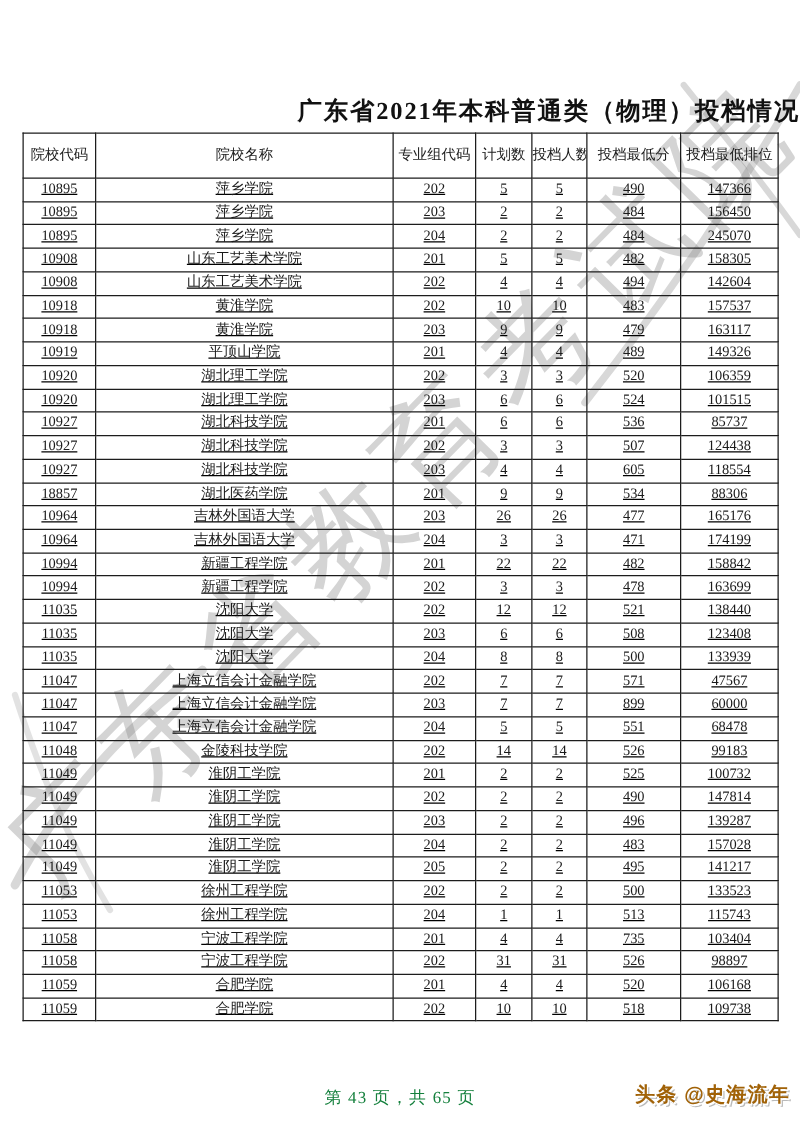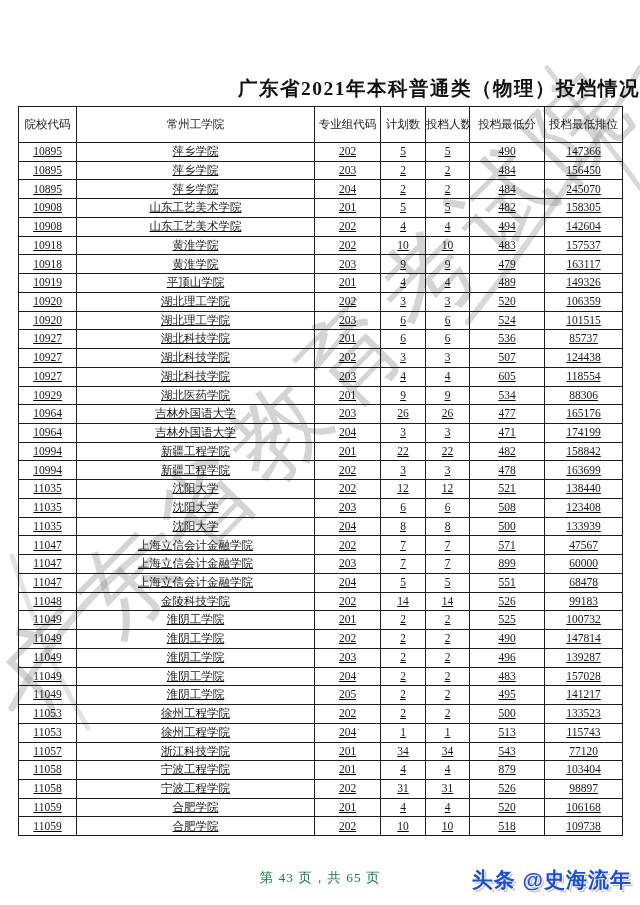--- a/index.html
+++ b/index.html
@@ -78,24 +78,24 @@
     top:869px;left:0;right:0;
     text-align:center;
     font-size:13.5px;
     color:#15803d;
     z-index:3;
     letter-spacing:1px;
   }
   .credit{
     position:absolute;
     top:866px;right:8px;
-    font-size:21px;
+    font-size:16px;
     font-weight:bold;
     font-family:"Liberation Sans", sans-serif;
-    color:#1d4ed8;
+    color:#a16207;
     text-shadow:1px 1px 0 #ffffff, 2px 2px 0 rgba(130,130,130,0.55);
     z-index:3;
     letter-spacing:1px;
   }
 </style>
 </head>
 <body>
 
 <div class="doc">
 
@@ -116,21 +116,21 @@
       <col style="width:238px">
       <col style="width:66px">
       <col style="width:45px">
       <col style="width:44px">
       <col style="width:75px">
       <col style="width:78px">
     </colgroup>
     <thead>
       <tr>
           <th>院校代码</th>
-          <th>常州工学院</th>
+          <th>院校名称</th>
           <th>专业组代码</th>
           <th>计划数</th>
           <th>投档人数</th>
           <th>投档最低分</th>
           <th>投档最低排位</th>
         </tr>
     </thead>
     <tbody>
         <tr>
           <td>10895</td>
@@ -243,21 +243,21 @@
         <tr>
           <td>10927</td>
           <td>湖北科技学院</td>
           <td>203</td>
           <td>4</td>
           <td>4</td>
           <td>605</td>
           <td>118554</td>
         </tr>
         <tr>
-          <td>10929</td>
+          <td>18857</td>
           <td>湖北医药学院</td>
           <td>201</td>
           <td>9</td>
           <td>9</td>
           <td>534</td>
           <td>88306</td>
         </tr>
         <tr>
           <td>10964</td>
           <td>吉林外国语大学</td>
@@ -414,35 +414,26 @@
         <tr>
           <td>11053</td>
           <td>徐州工程学院</td>
           <td>204</td>
           <td>1</td>
           <td>1</td>
           <td>513</td>
           <td>115743</td>
         </tr>
         <tr>
-          <td>11057</td>
-          <td>浙江科技学院</td>
-          <td>201</td>
-          <td>34</td>
-          <td>34</td>
-          <td>543</td>
-          <td>77120</td>
-        </tr>
-        <tr>
           <td>11058</td>
           <td>宁波工程学院</td>
           <td>201</td>
           <td>4</td>
           <td>4</td>
-          <td>879</td>
+          <td>735</td>
           <td>103404</td>
         </tr>
         <tr>
           <td>11058</td>
           <td>宁波工程学院</td>
           <td>202</td>
           <td>31</td>
           <td>31</td>
           <td>526</td>
           <td>98897</td>

